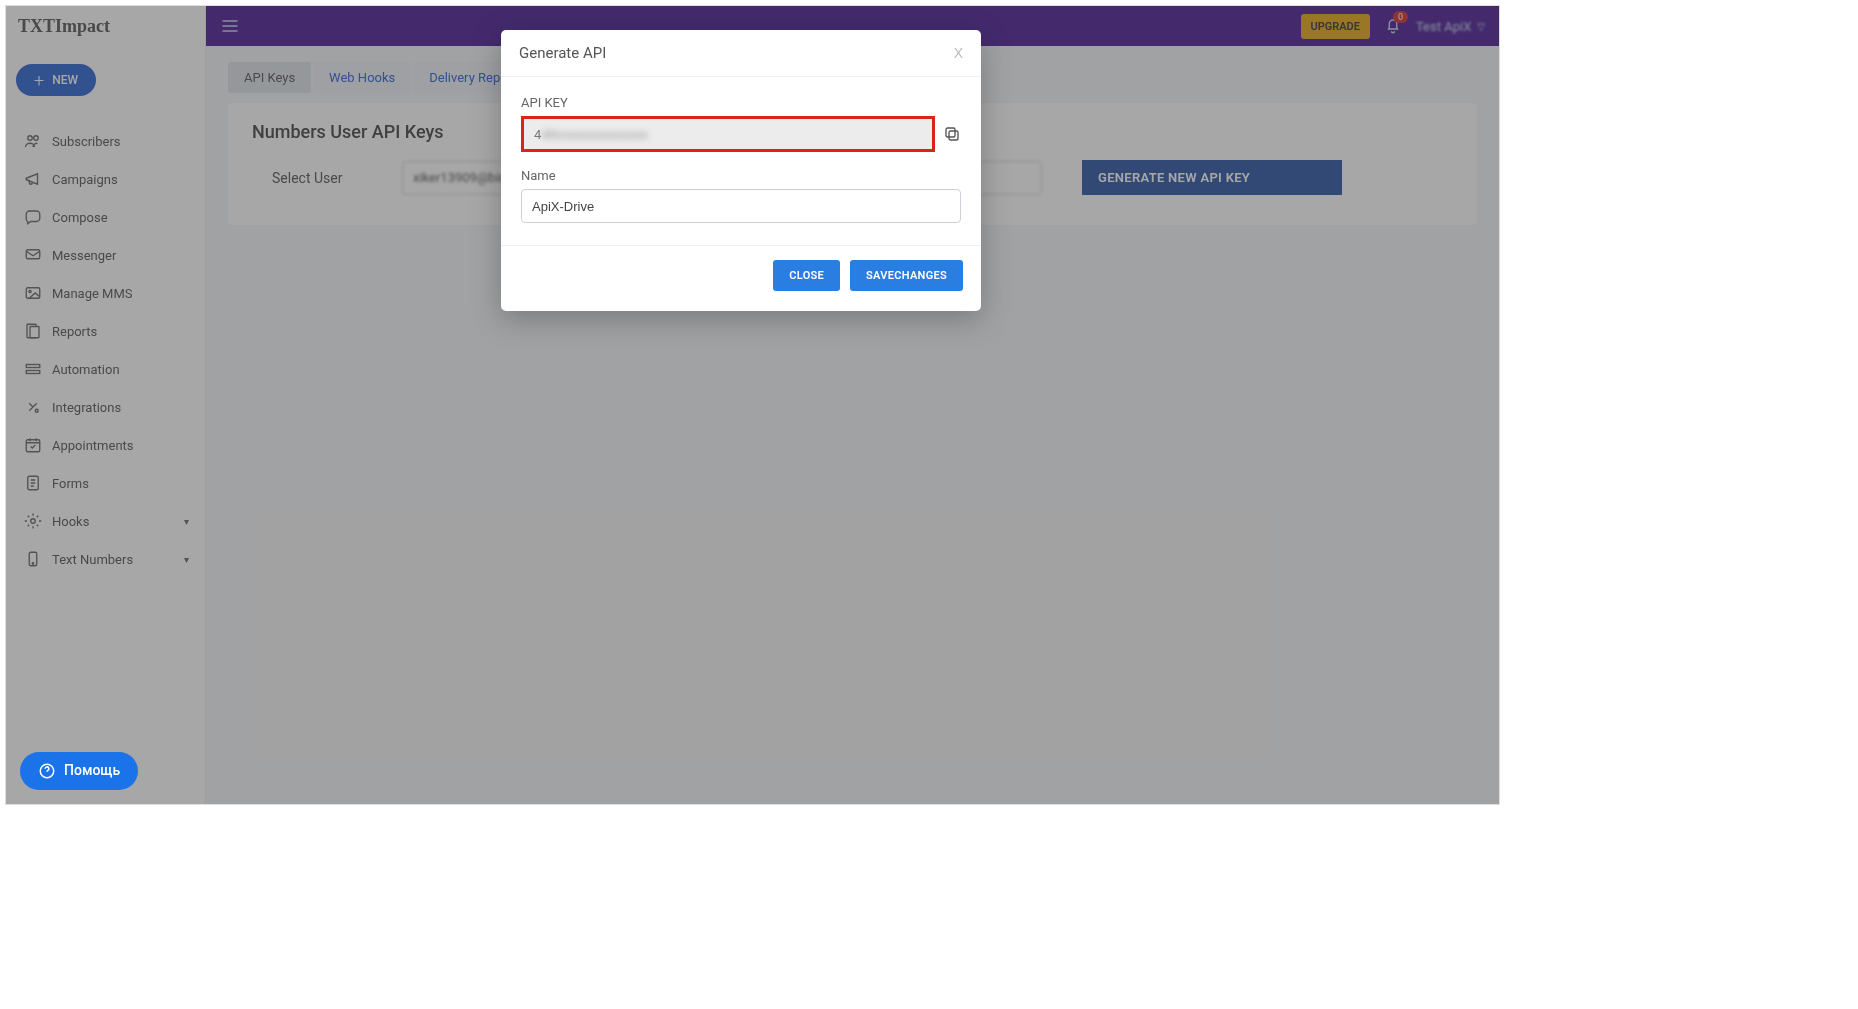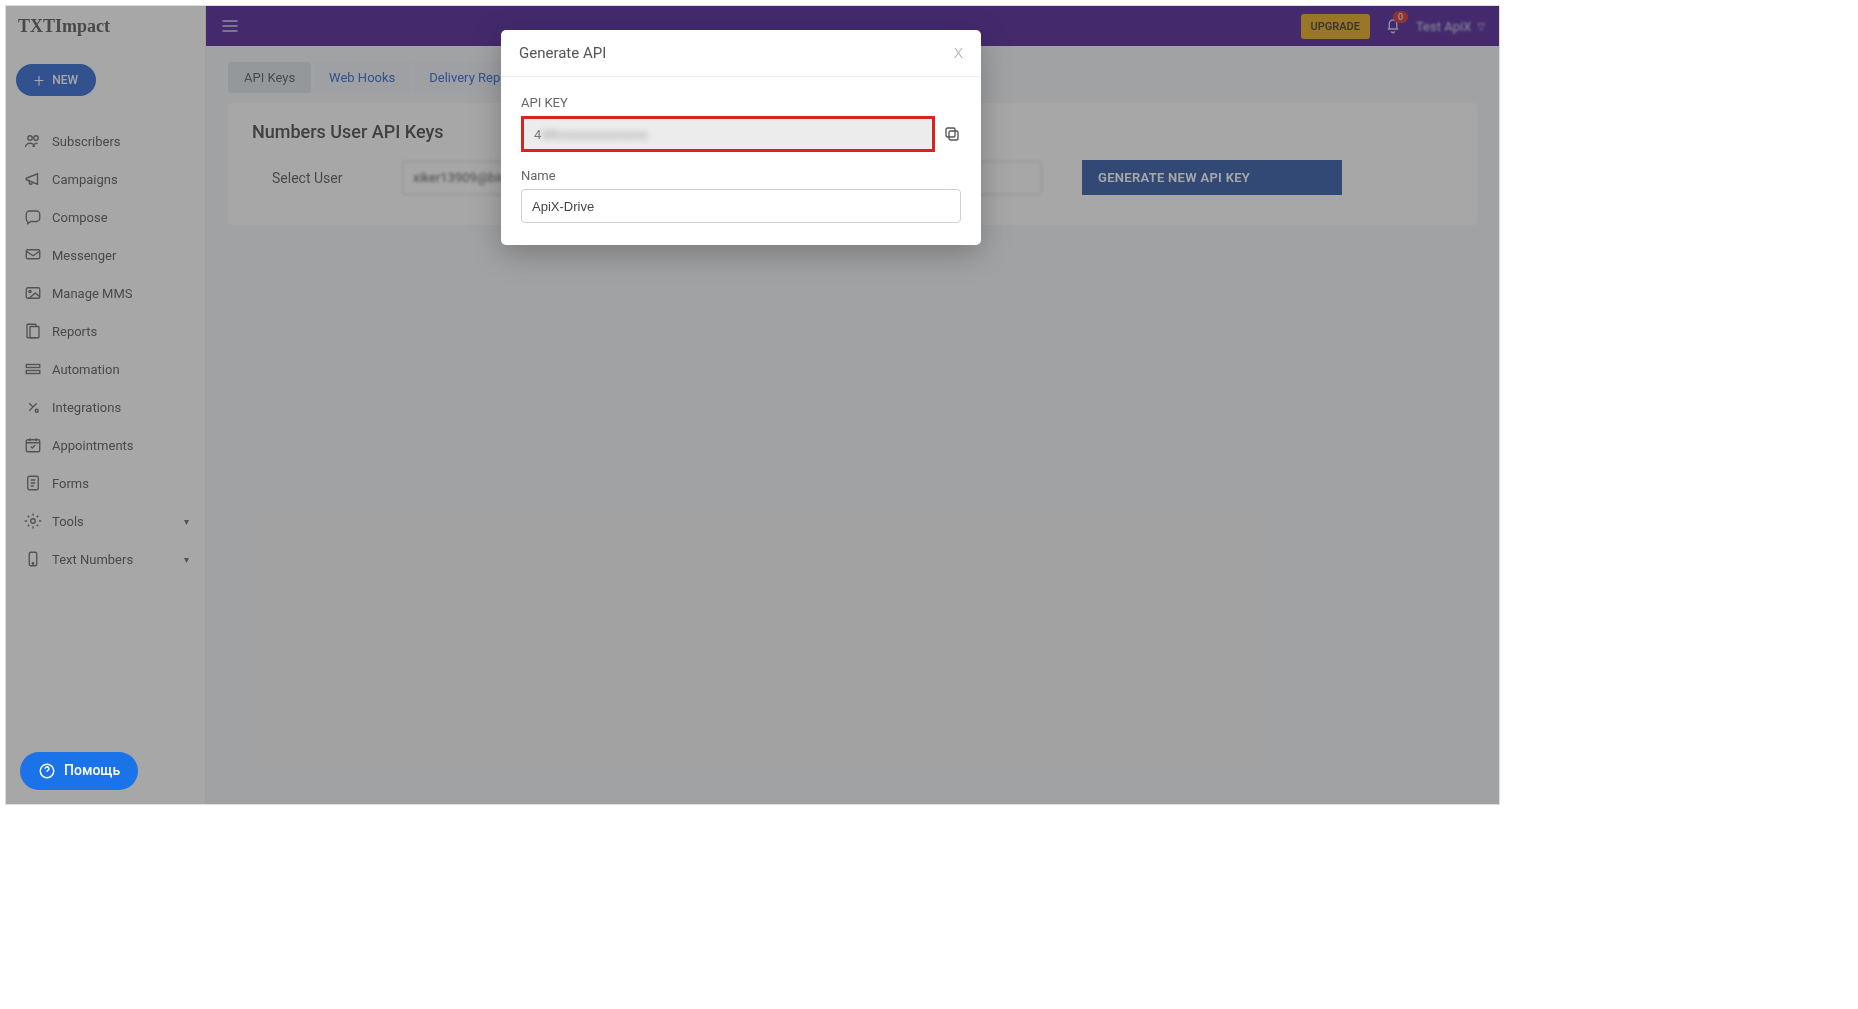--- a/index.html
+++ b/index.html
@@ -162,21 +162,21 @@
           </span>
         <span>Forms</span>
       </div>
       <div class="nav-item">
         <span class="icon">
             <svg width="18" height="18" viewBox="0 0 24 24" fill="none" stroke="currentColor" stroke-width="1.8">
               <circle cx="12" cy="12" r="3"></circle>
               <path d="M12 2v3M12 19v3M4 12H1M23 12h-3M5 5l2 2M17 17l2 2M5 19l2-2M17 7l2-2"></path>
             </svg>
           </span>
-        <span>Tools</span>
+        <span>Hooks</span>
         <span class="caret-down">▾</span>
       </div>
       <div class="nav-item">
         <span class="icon">
             <svg width="18" height="18" viewBox="0 0 24 24" fill="none" stroke="currentColor" stroke-width="1.8">
               <rect x="7" y="3" width="10" height="18" rx="2"></rect>
               <circle cx="12" cy="18" r="1"></circle>
             </svg>
           </span>
         <span>Text Numbers</span>
@@ -240,20 +240,24 @@
         <span class="copy-icon">
           <svg width="18" height="18" viewBox="0 0 24 24" fill="none" stroke="#555" stroke-width="1.8">
               <rect x="8" y="8" width="12" height="12" rx="2"></rect>
               <rect x="4" y="4" width="12" height="12" rx="2"></rect>
             </svg>
         </span>
       </div>
       <div class="field-label">Name</div>
       <input class="name-input" value="ApiX-Drive" style="">
     </div>
+    <div class="modal-foot">
+      <div class="btn btn-close">CLOSE</div>
+      <div class="btn btn-save">SAVECHANGES</div>
+    </div>
   </div>
 
   <div class="help-floating">
     <svg width="18" height="18" viewBox="0 0 24 24" fill="none" stroke="#fff" stroke-width="2">
         <circle cx="12" cy="12" r="9"></circle>
         <path d="M9.5 9a2.5 2.5 0 1 1 3.5 2.3c-.8.4-1 1-1 1.7M12 17h.01"></path>
       </svg>
     <span>Помощь</span>
   </div>
 

